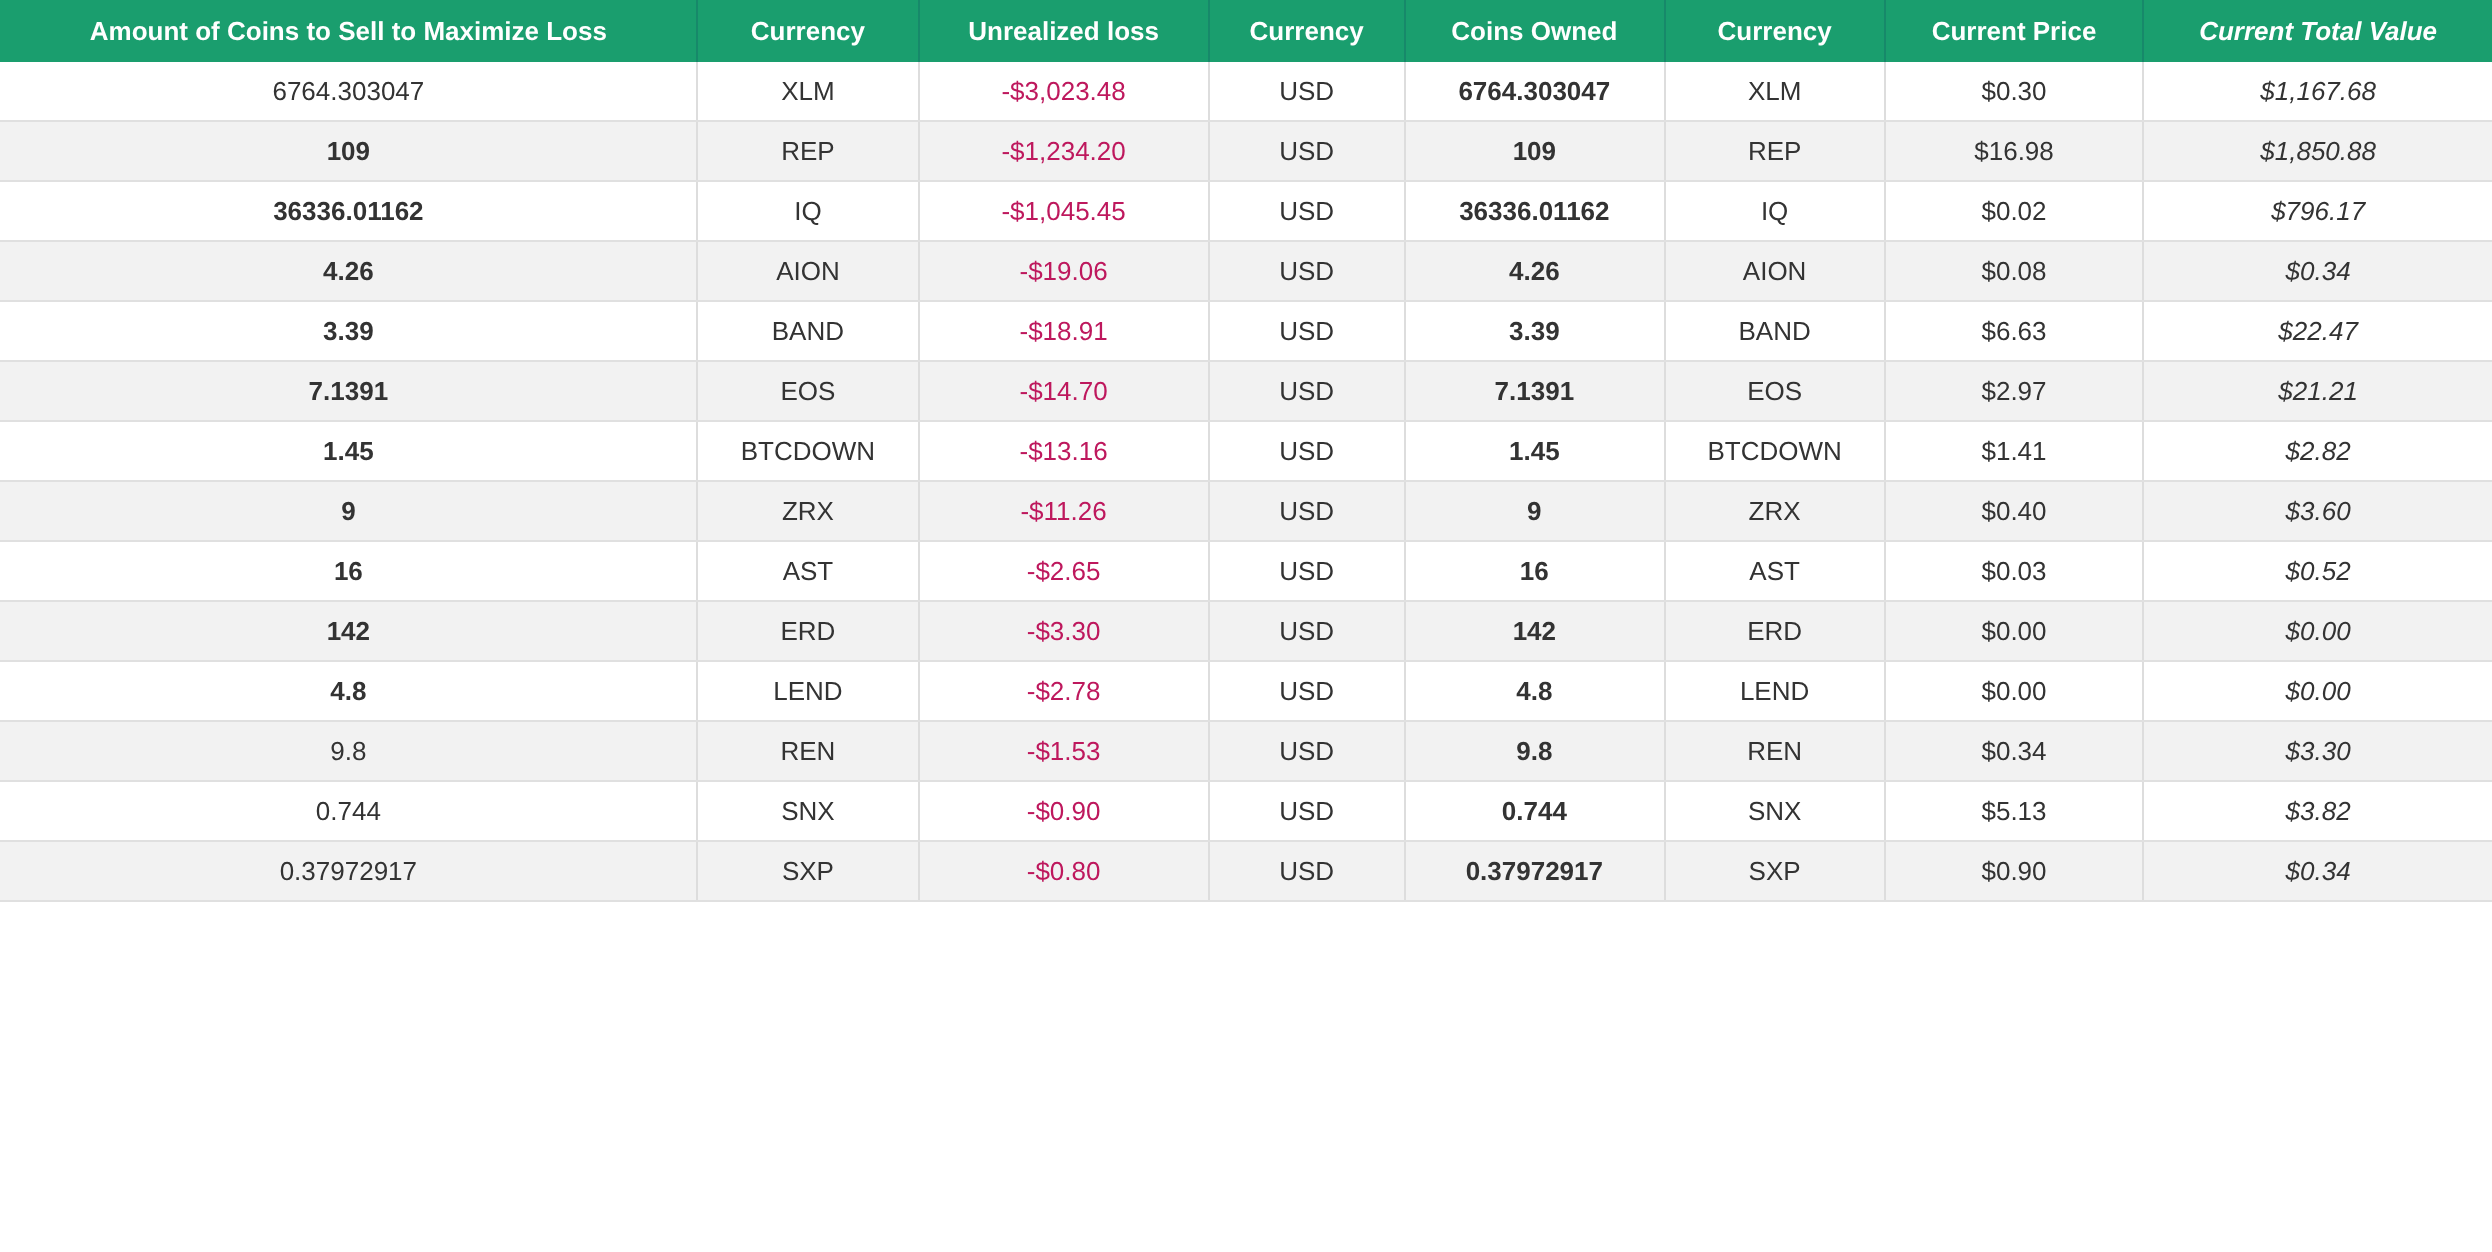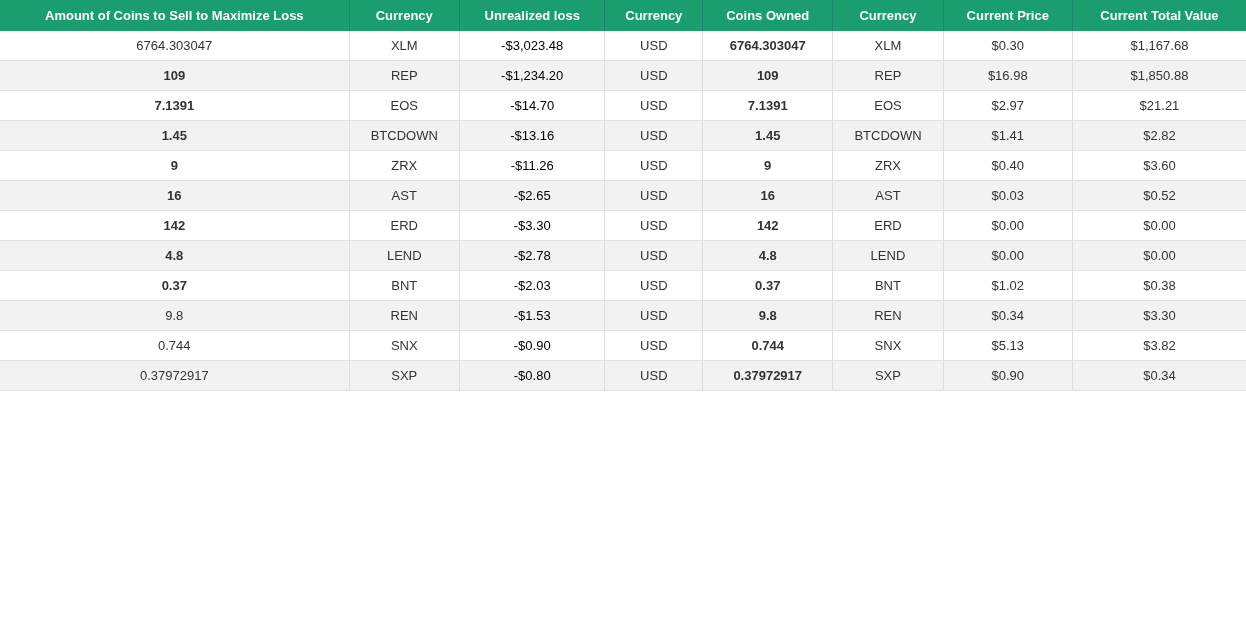--- a/index.html
+++ b/index.html
@@ -7,32 +7,32 @@
     table { width: 1246px; border-collapse: collapse; }
     thead tr { background: #1a9e6e; color: #fff; }
     thead th {
       padding: 8px 10px;
       text-align: center;
       font-weight: bold;
       font-size: 13px;
       border-right: 1px solid #17896a;
       vertical-align: middle;
     }
-    thead th:last-child { border-right: none; }
+    thead th:last-child { border-right: none; font-style: italic; }
     tbody tr:nth-child(even) { background: #f2f2f2; }
     tbody tr:nth-child(odd) { background: #fff; }
     tbody td {
       padding: 7px 10px;
       text-align: center;
       border-right: 1px solid #ddd;
       border-bottom: 1px solid #e0e0e0;
       color: #333;
     }
-    tbody td:last-child { border-right: none; }
-    .loss { color: #000000; }
+    tbody td:last-child { border-right: none; font-style: italic; }
+    .loss { color: #be185d; }
     .bold { font-weight: bold; }
   </style>
 </head>
 <body>
 
 <table>
   <thead>
     <tr id="header-row">
         <th>Amount of Coins to Sell to Maximize Loss</th>
         <th>Currency</th>
@@ -57,20 +57,50 @@
       </tr>
       <tr>
         <td class="bold">109</td>
         <td>REP</td>
         <td class="loss">-$1,234.20</td>
         <td>USD</td>
         <td class="bold">109</td>
         <td>REP</td>
         <td>$16.98</td>
         <td>$1,850.88</td>
+      </tr>
+      <tr>
+        <td class="bold">36336.01162</td>
+        <td>IQ</td>
+        <td class="loss">-$1,045.45</td>
+        <td>USD</td>
+        <td class="bold">36336.01162</td>
+        <td>IQ</td>
+        <td>$0.02</td>
+        <td>$796.17</td>
+      </tr>
+      <tr>
+        <td class="bold">4.26</td>
+        <td>AION</td>
+        <td class="loss">-$19.06</td>
+        <td>USD</td>
+        <td class="bold">4.26</td>
+        <td>AION</td>
+        <td>$0.08</td>
+        <td>$0.34</td>
+      </tr>
+      <tr>
+        <td class="bold">3.39</td>
+        <td>BAND</td>
+        <td class="loss">-$18.91</td>
+        <td>USD</td>
+        <td class="bold">3.39</td>
+        <td>BAND</td>
+        <td>$6.63</td>
+        <td>$22.47</td>
       </tr>
       <tr>
         <td class="bold">7.1391</td>
         <td>EOS</td>
         <td class="loss">-$14.70</td>
         <td>USD</td>
         <td class="bold">7.1391</td>
         <td>EOS</td>
         <td>$2.97</td>
         <td>$21.21</td>
@@ -119,30 +149,20 @@
         <td class="bold">4.8</td>
         <td>LEND</td>
         <td class="loss">-$2.78</td>
         <td>USD</td>
         <td class="bold">4.8</td>
         <td>LEND</td>
         <td>$0.00</td>
         <td>$0.00</td>
       </tr>
       <tr>
-        <td class="bold">0.37</td>
-        <td>BNT</td>
-        <td class="loss">-$2.03</td>
-        <td>USD</td>
-        <td class="bold">0.37</td>
-        <td>BNT</td>
-        <td>$1.02</td>
-        <td>$0.38</td>
-      </tr>
-      <tr>
         <td>9.8</td>
         <td>REN</td>
         <td class="loss">-$1.53</td>
         <td>USD</td>
         <td class="bold">9.8</td>
         <td>REN</td>
         <td>$0.34</td>
         <td>$3.30</td>
       </tr>
       <tr>

